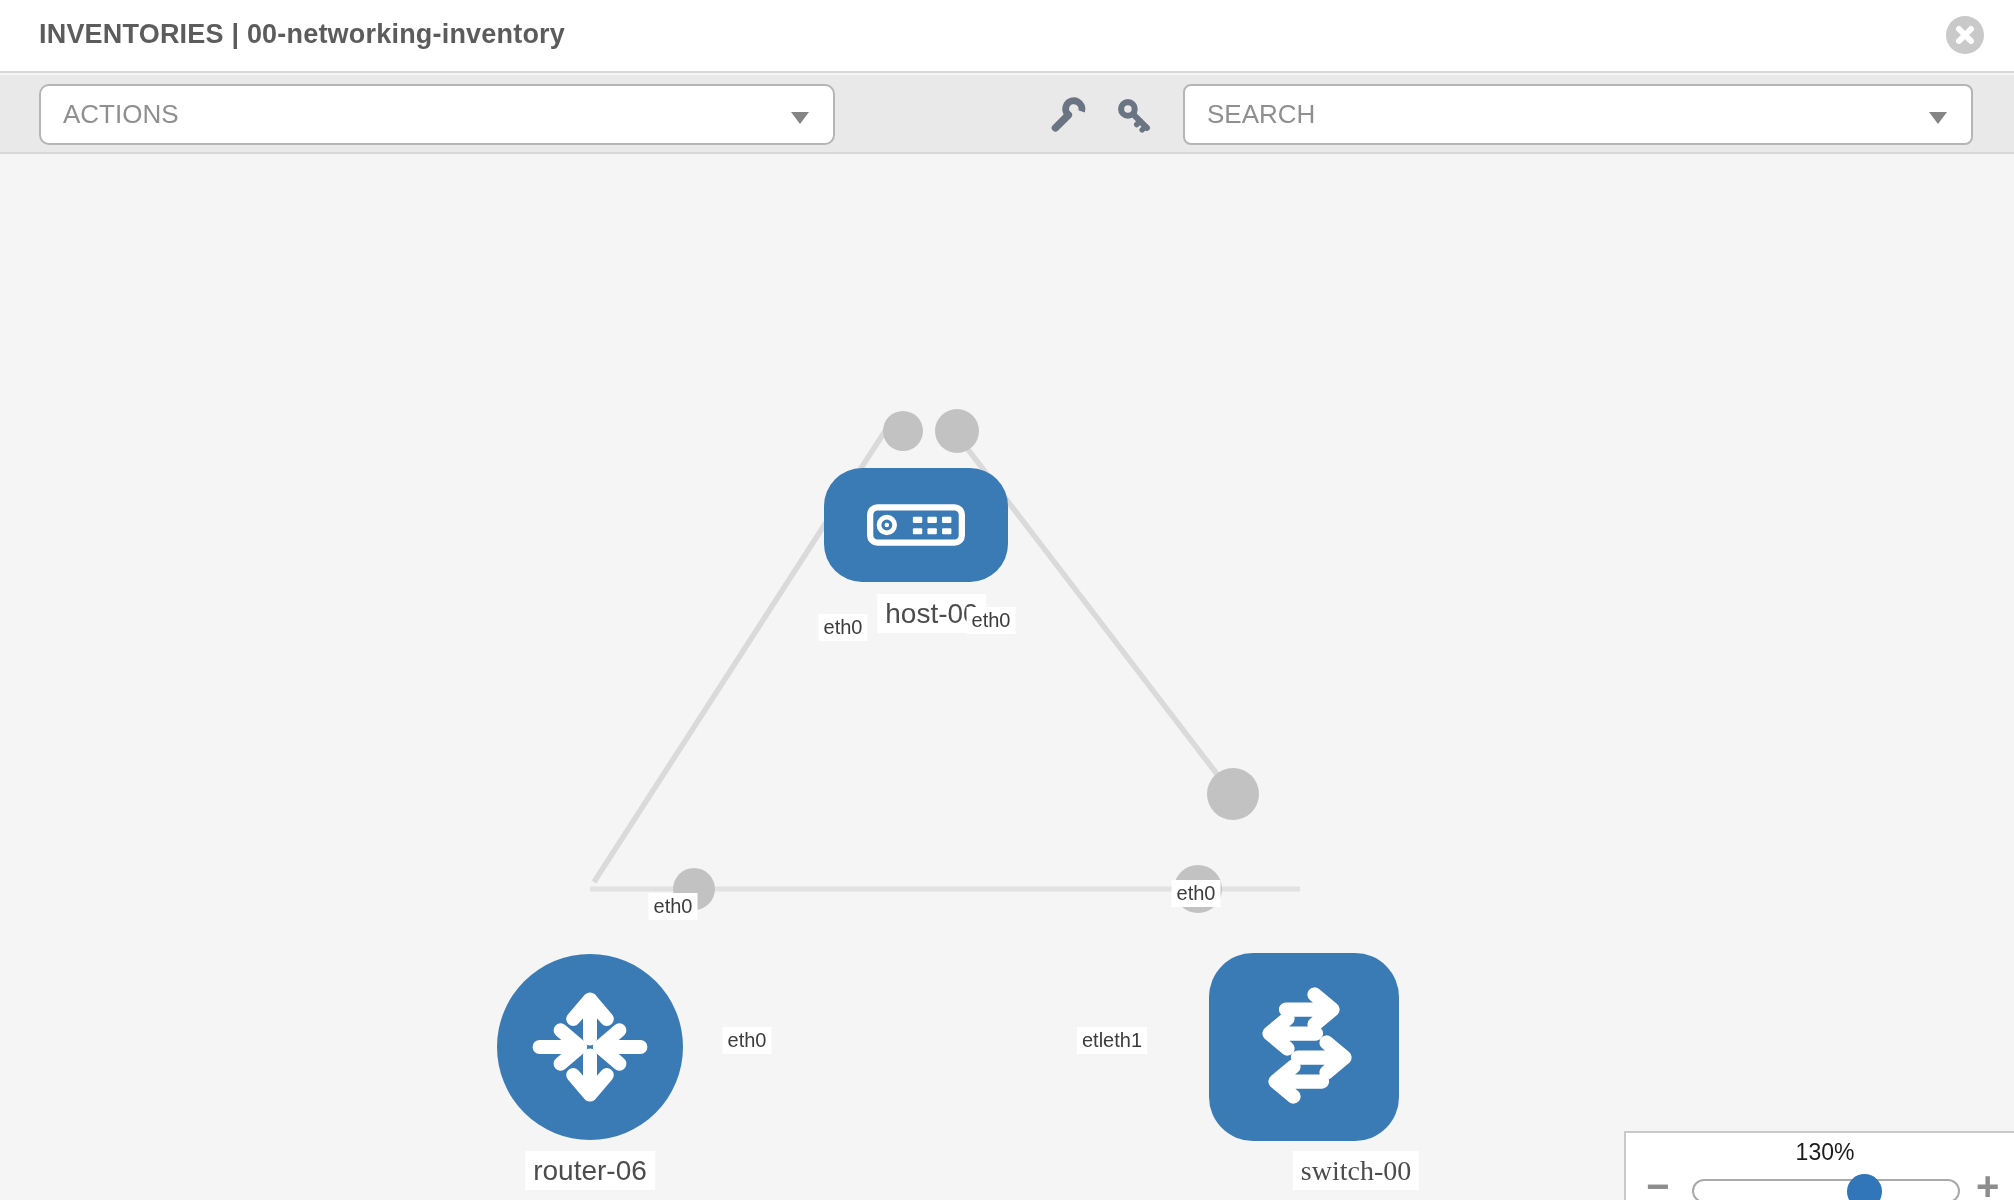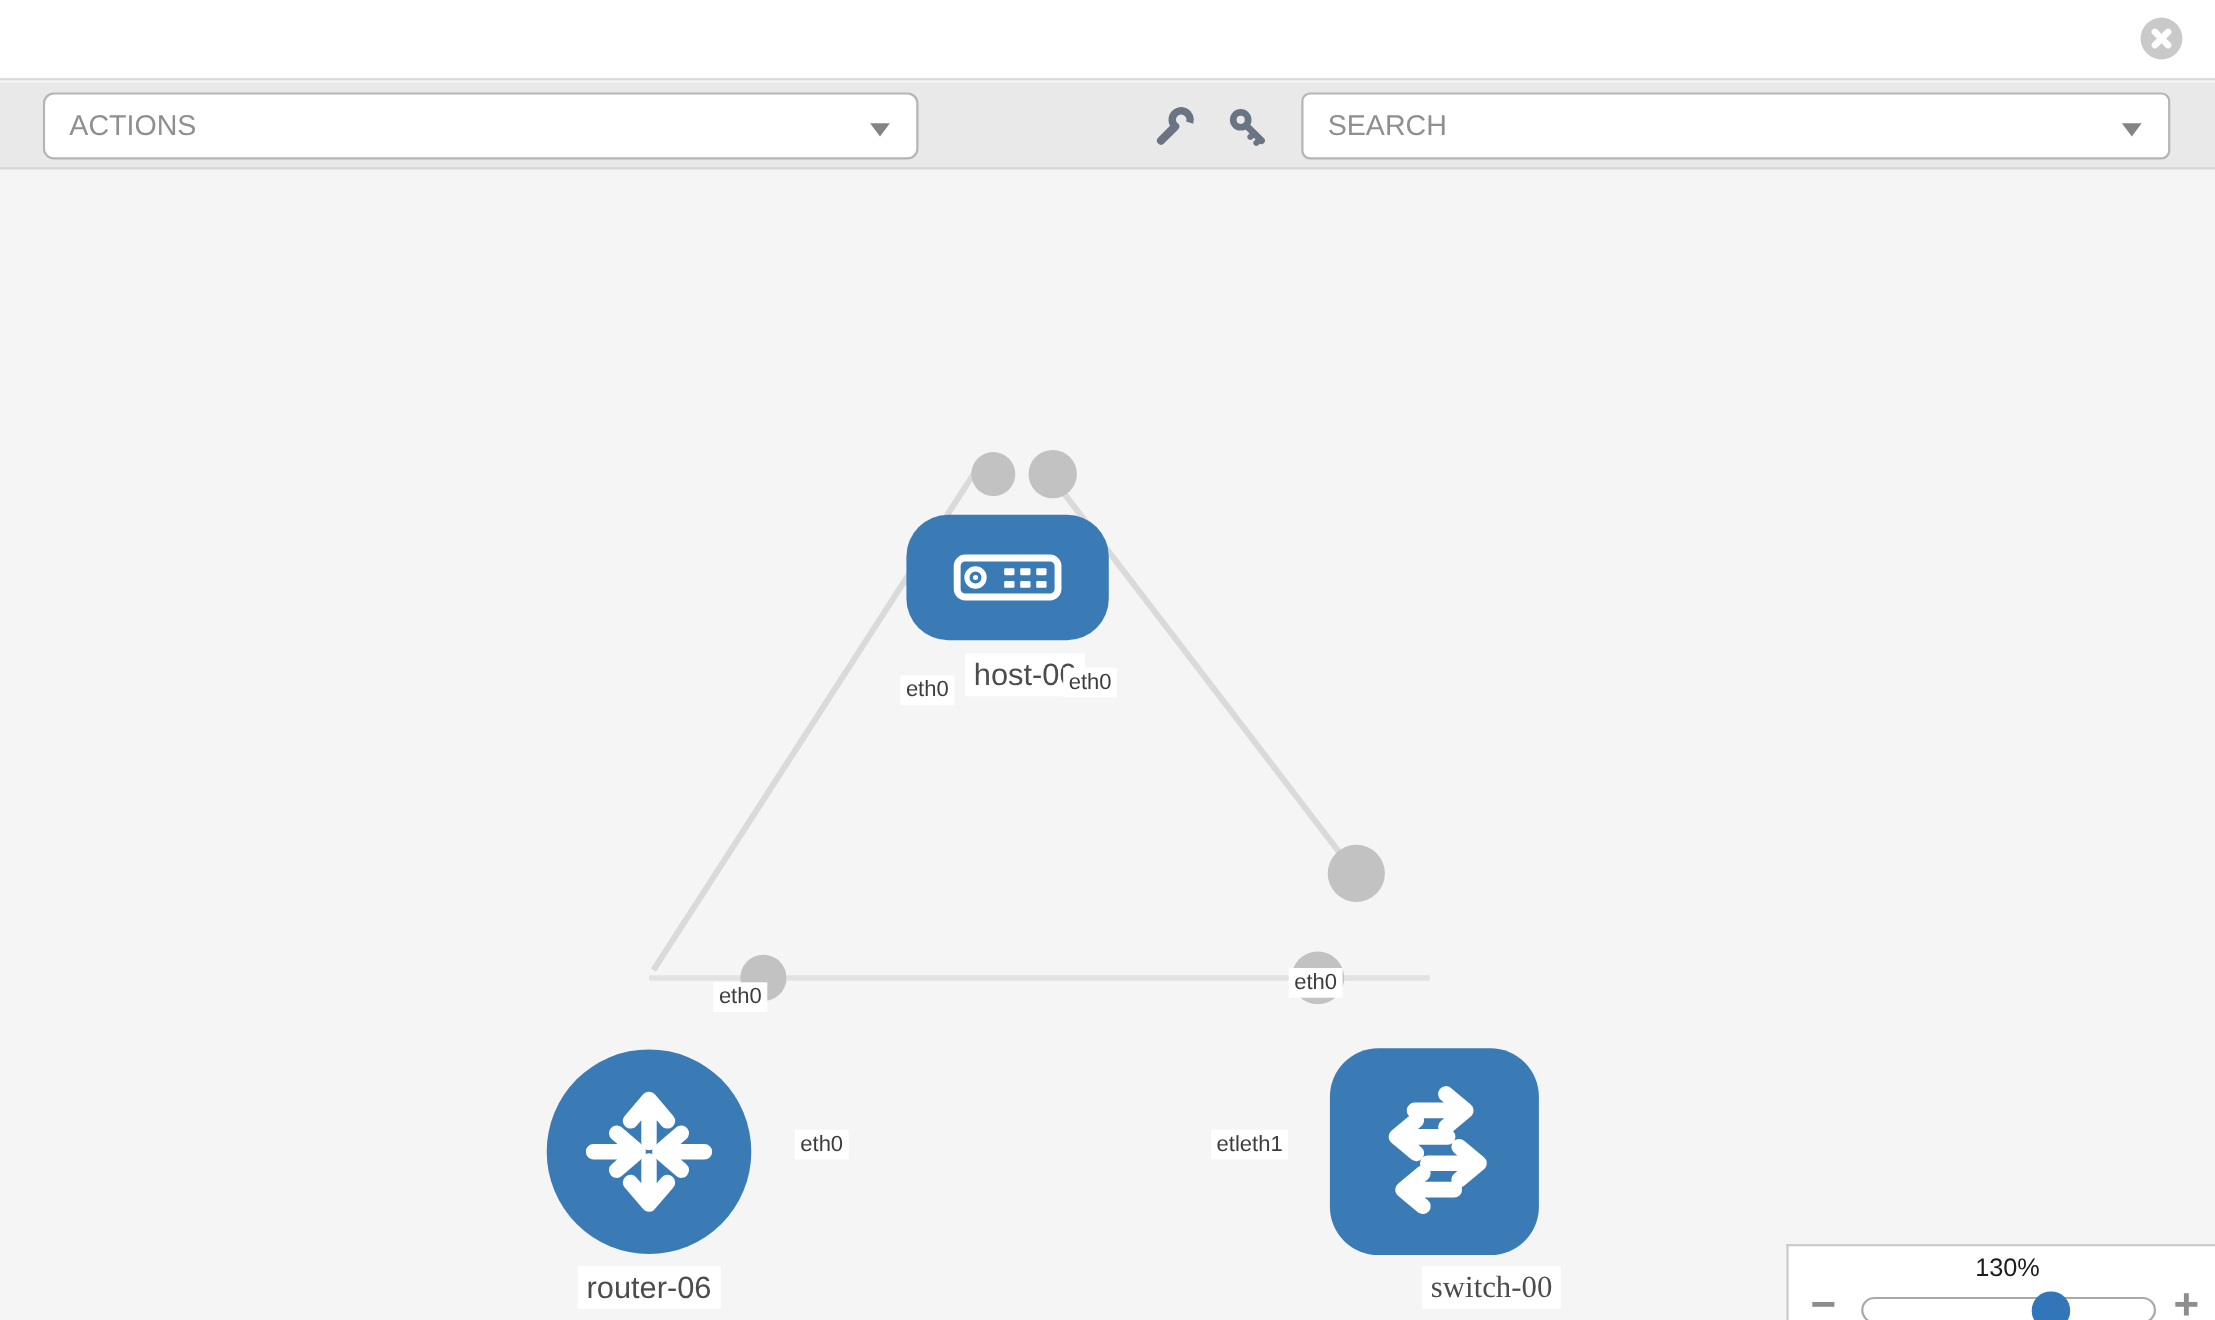--- a/index.html
+++ b/index.html
@@ -42,20 +42,21 @@
   .zoom-minus { left:20px; }
   .zoom-plus  { left:350px; }
   .zoom-track { position:absolute; left:66px; top:46px; width:268px; height:24px; background:#ffffff; border:2px solid #a9a9a9; border-radius:13px; cursor:pointer; }
   .zoom-thumb { position:absolute; left:221px; top:41px; width:35px; height:35px; border-radius:50%; background:#3076b8; cursor:grab; }
   .zoom-strip { position:absolute; left:0; bottom:0; width:100%; height:9px; background:#3076b8; }
 </style>
 </head>
 <body>
 
 <div class="header">
+  <div class="page-title">INVENTORIES | 00-networking-inventory</div>
   <div class="close-btn">
     <svg width="22" height="22" viewBox="0 0 22 22">
       <line x1="5" y1="5" x2="17" y2="17" stroke="#ffffff" stroke-width="6" stroke-linecap="round"></line>
       <line x1="17" y1="5" x2="5" y2="17" stroke="#ffffff" stroke-width="6" stroke-linecap="round"></line>
     </svg>
   </div>
 </div>
 
 <div class="toolbar">
   <div class="select-box actions-box">
@@ -138,21 +139,21 @@
 
   <div class="chip node-chip" style="left:932px;  top:438px;">host-00</div>
   <div class="chip node-chip" style="left:590px;  top:995px;">router-06</div>
   <div class="chip node-chip" style="left:1356px; top:995px;font-family:Liberation Serif, serif;">switch-00</div>
 
   <div class="chip if-chip" style="left:843px;  top:458px;">eth0</div>
   <div class="chip if-chip" style="left:991px;  top:451px;">eth0</div>
   <div class="chip if-chip" style="left:673px;  top:737px;">eth0</div>
   <div class="chip if-chip" style="left:1196px; top:724px;">eth0</div>
   <div class="chip if-chip" style="left:747px;  top:871px;">eth0</div>
-  <div class="chip if-chip" style="left:1136px; top:871px;">etleth1</div>
+  <div class="chip if-chip" style="left:1112px; top:871px;">etleth1</div>
 </div>
 
 <div class="zoom-panel">
   <div class="zoom-level">130%</div>
   <div class="zoom-minus">−</div>
   <div class="zoom-track"></div>
   <div class="zoom-thumb"></div>
   <div class="zoom-plus">+</div>
   <div class="zoom-strip"></div>
 </div>

